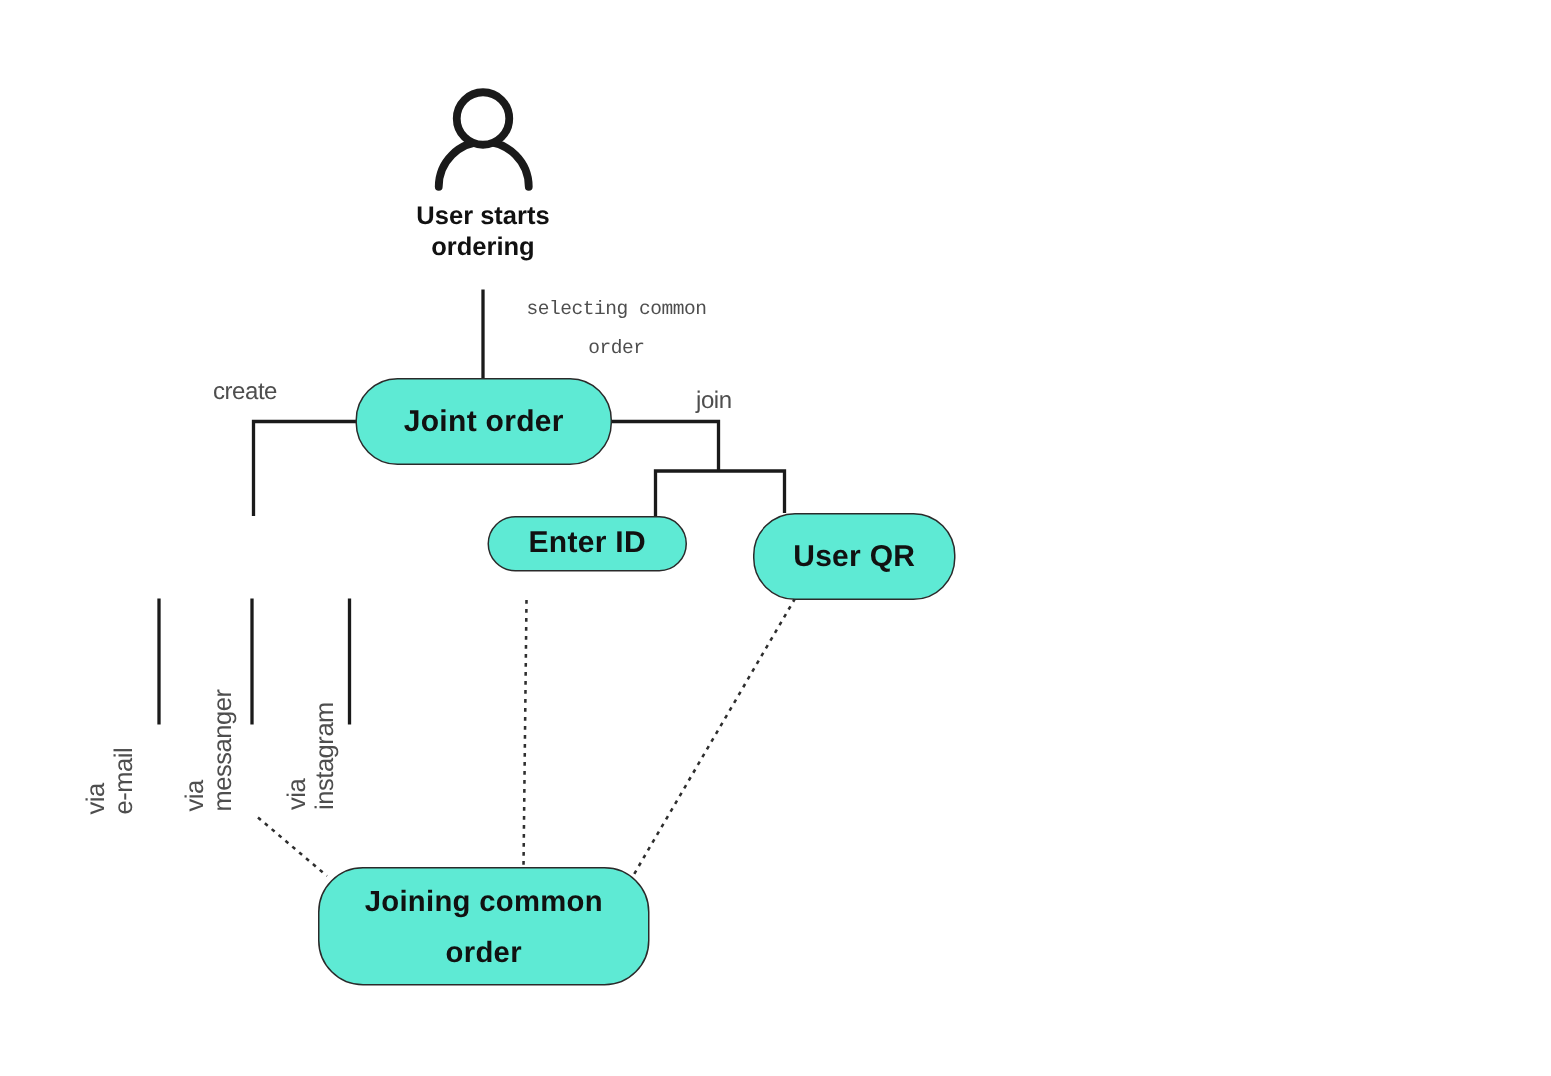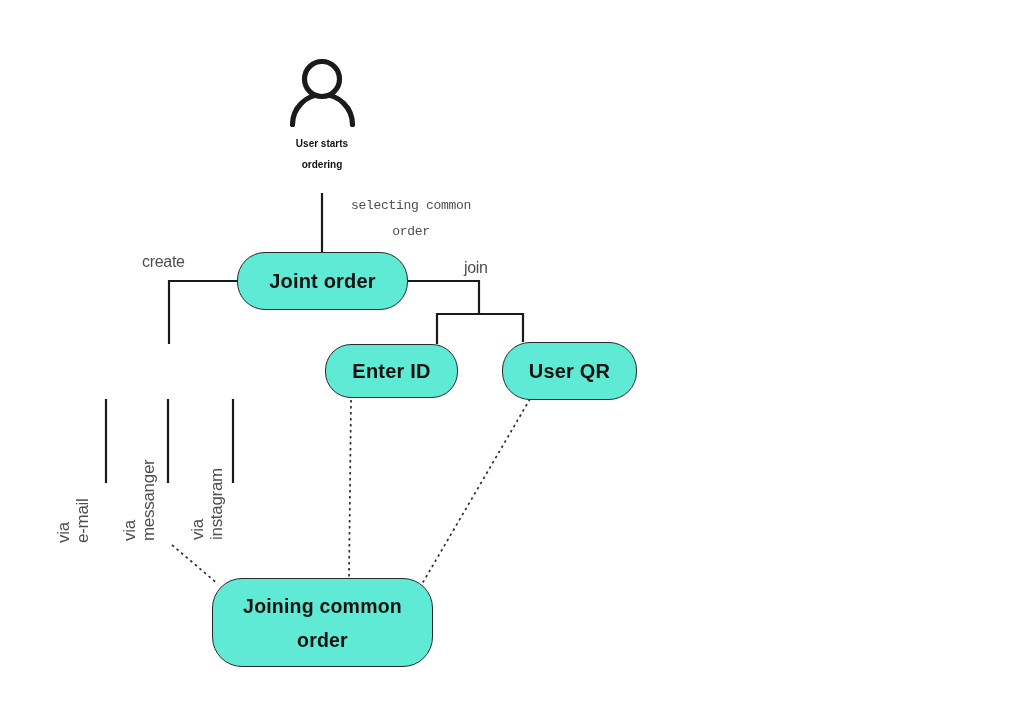--- a/index.html
+++ b/index.html
@@ -52,32 +52,32 @@
     align-items: center;
     justify-content: center;
     text-align: center;
     font-weight: 700;
     font-size: 20px;
     color: var(--node-text, #111111);
     letter-spacing: 0.2px;
   }
   .node-joint-order   { left: 237px; top: 252px; width: 171px; height: 58px; border-radius: 28px; }
   .node-share         { left: 83px;  top: 344px; width: 170px; height: 55px; border-radius: 26px; }
-  .node-enter-id      { left: 325px; top: 344px; width: 133px; height: 54px; border-radius: 26px; }
+  .node-enter-id      { left: 325px; top: 344px; width: 133px; height: 37px; border-radius: 26px; }
   .node-scan-qr       { left: 502px; top: 342px; width: 135px; height: 58px; border-radius: 28px; }
-  .node-joining       { left: 212px; top: 578px; width: 221px; height: 89px; border-radius: 30px; }
+  .node-joining       { left: 212px; top: 578px; width: 221px; height: 79px; border-radius: 30px; }
   .node-joining .node-label { width: 180px; line-height: 34px; font-size: 19.5px; }
 
   .actor-label {
     position: absolute;
     left: 277px; top: 133px;
     width: 90px;
     text-align: center;
     font-weight: 700;
-    font-size: 10px;
+    font-size: 17px;
     line-height: 21px;
     color: var(--node-text, #111111);
   }
   .edge-label {
     position: absolute;
     color: var(--label-text, #4e4e4e);
     font-size: 16px;
     letter-spacing: -0.3px;
   }
   .edge-label-selecting {

